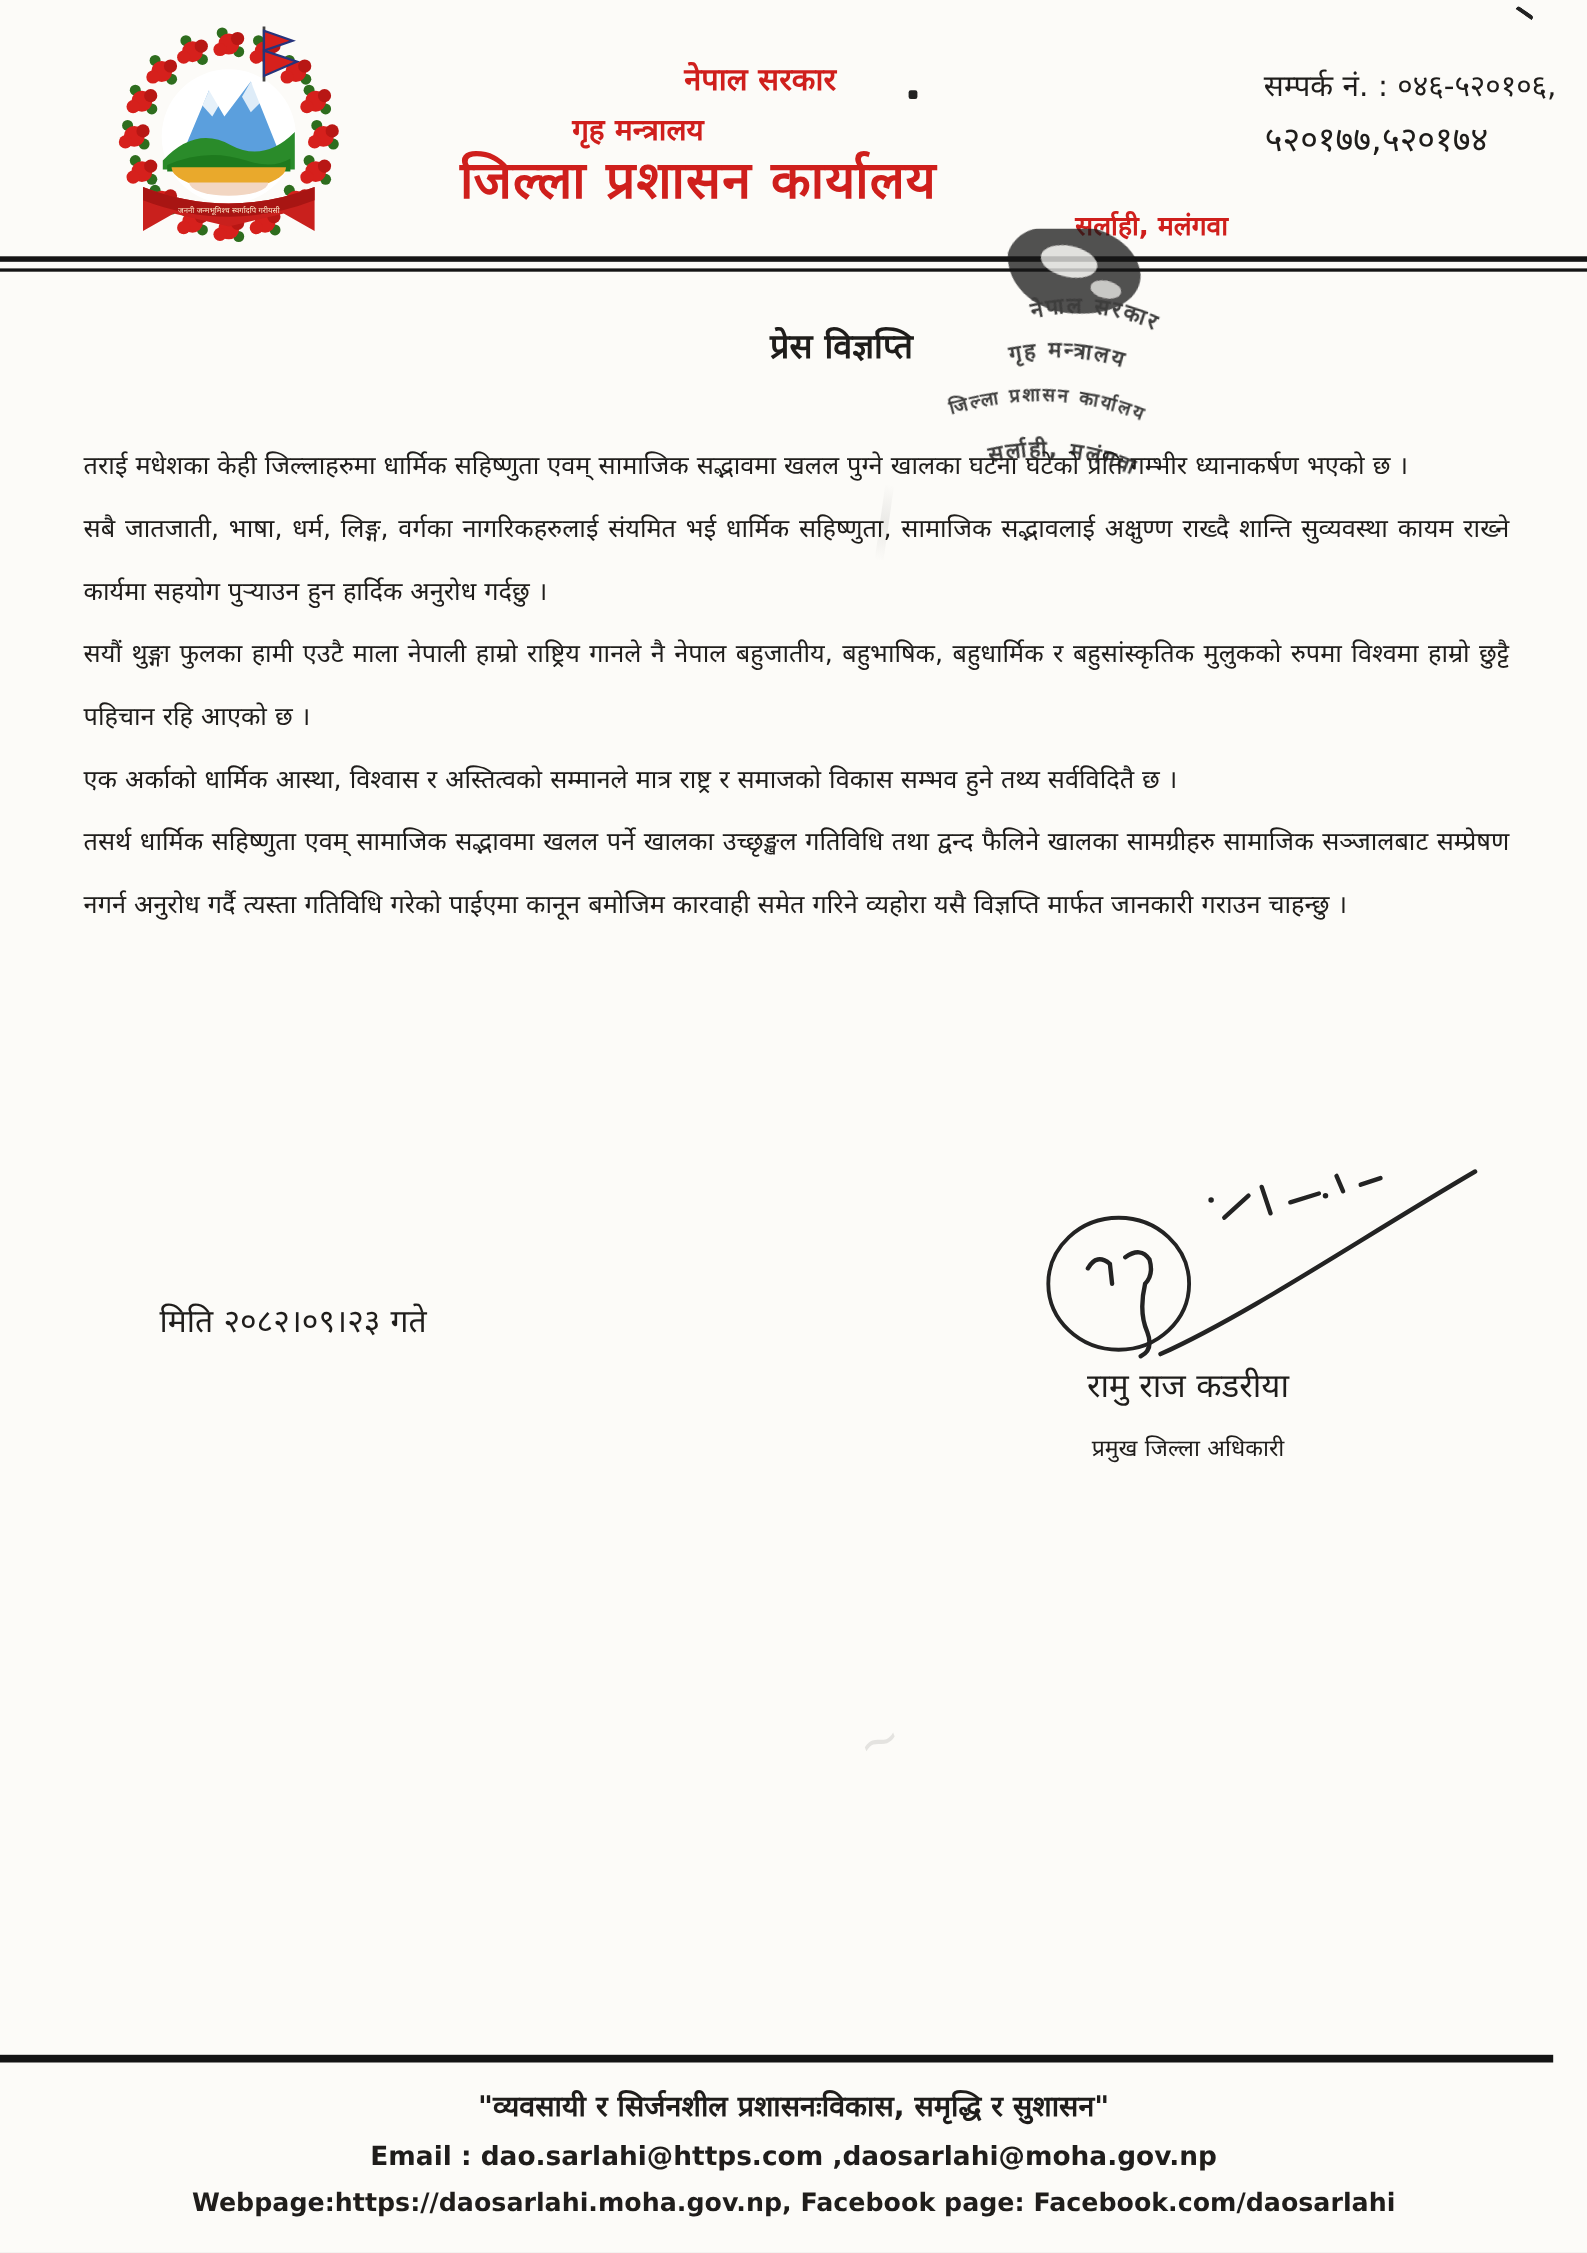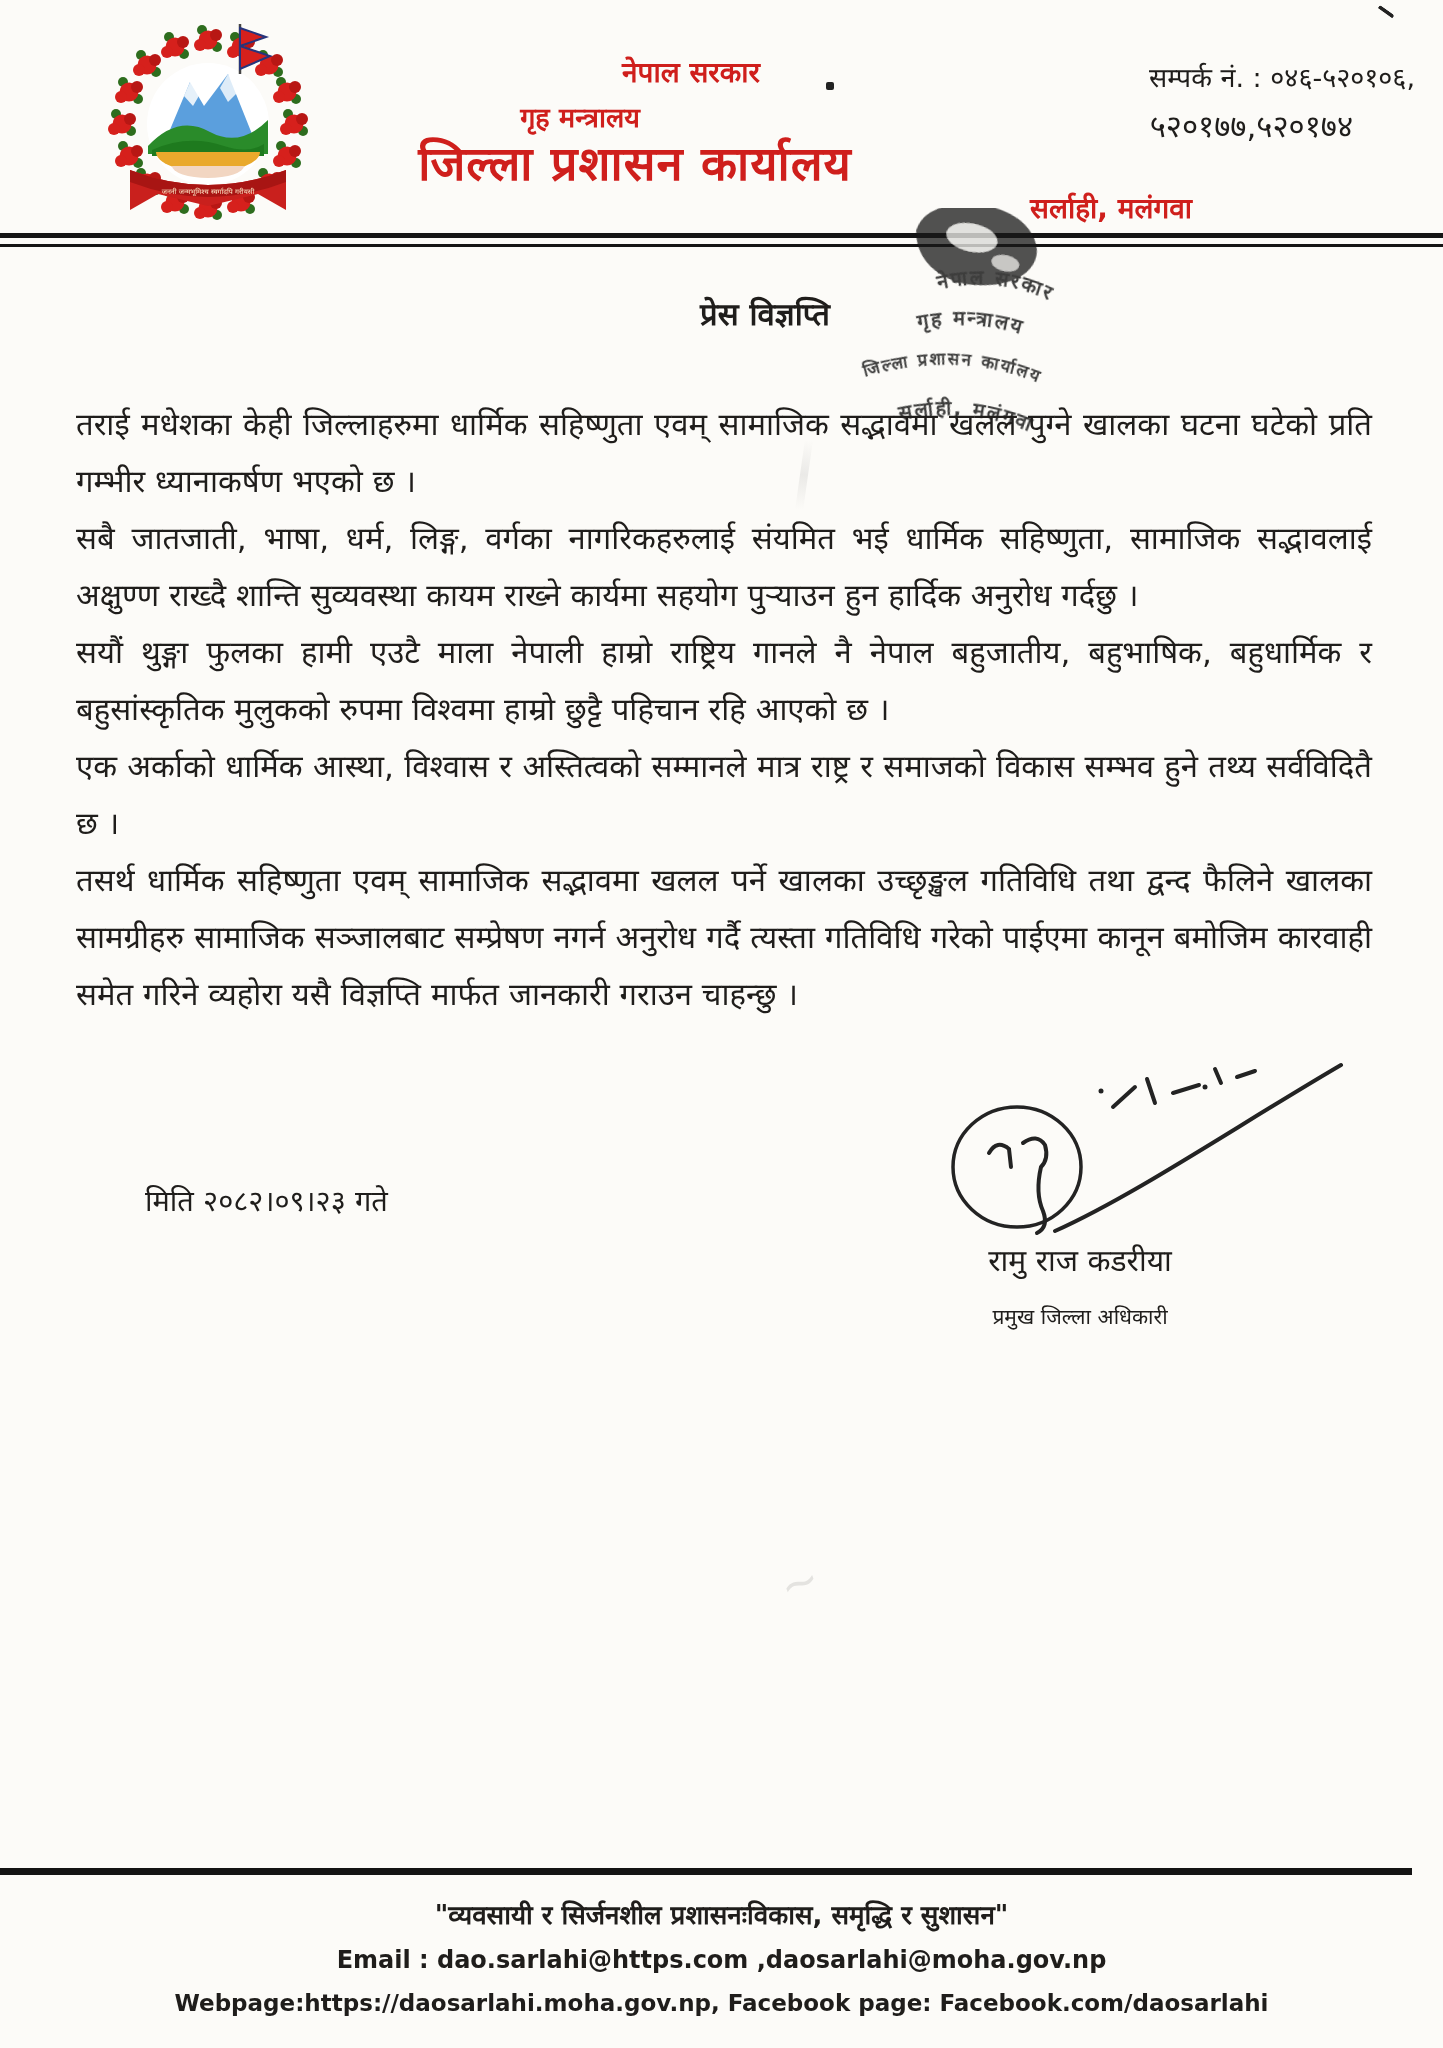--- a/index.html
+++ b/index.html
@@ -15,28 +15,28 @@
   .abs{position:absolute;}
   .red{color:#cf1f1c;}
   .center{text-align:center;}
   .right{text-align:right;}
 
   .gov-line{left:400px;top:52px;width:360px;font-size:28px;font-weight:600;text-align:right;}
   .min-line{left:400px;top:98px;width:360px;font-size:27px;font-weight:600;}
   .office-title{left:290px;top:130px;width:690px;font-size:47px;font-weight:800;letter-spacing:1px;}
   .contact1{right:28px;top:58px;width:620px;font-size:27px;}
   .contact2{right:90px;top:104px;width:620px;font-size:31px;}
-  .location{left:956px;top:188px;width:310px;font-size:28px;font-weight:600;}
+  .location{left:892px;top:188px;width:310px;font-size:24px;font-weight:600;}
 
   .rule-top{left:0;top:233px;width:1443px;height:5px;background:#151515;}
   .rule-bot{left:0;top:244px;width:1443px;height:3px;background:#151515;}
 
   .press-title{left:515px;top:292px;width:500px;font-size:31px;font-weight:700;}
 
-  .body-text{left:76px;top:396px;width:1296px;font-size:31px;line-height:57px;text-align:justify;}
+  .body-text{left:76px;top:396px;width:1296px;font-size:23px;line-height:57px;text-align:justify;}
   .body-text p{margin:0;}
 
   .date-line{left:100px;top:1180px;font-size:29px;margin-left:45px;}
 
   .sign-block{left:850px;top:1242px;width:460px;}
   .sign-name{font-size:30px;line-height:38px;}
   .sign-title{font-size:21px;line-height:38px;margin-top:18px;}
 
   .footer-rule{left:0;top:1868px;width:1412px;height:7px;background:#141414;}
   .motto{left:0;top:1896px;width:1443px;font-size:26px;font-weight:700;}

